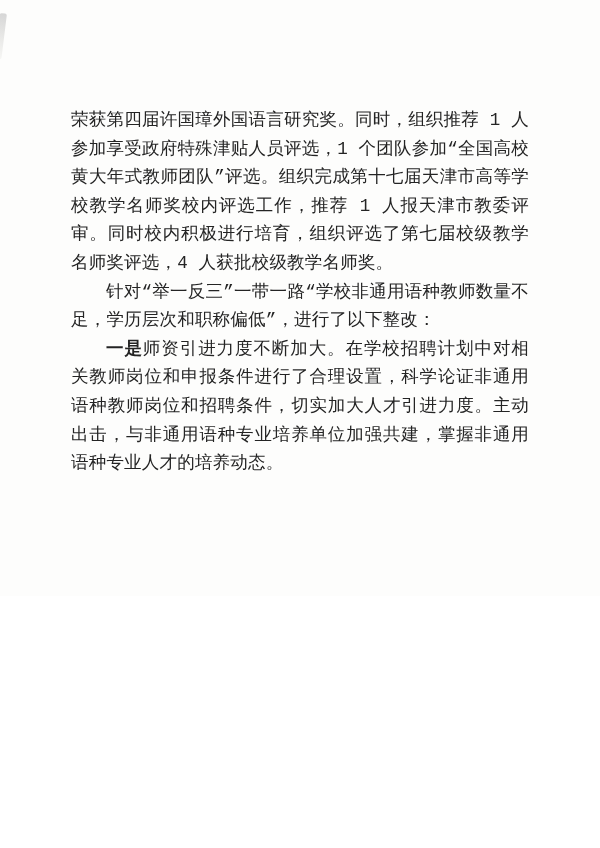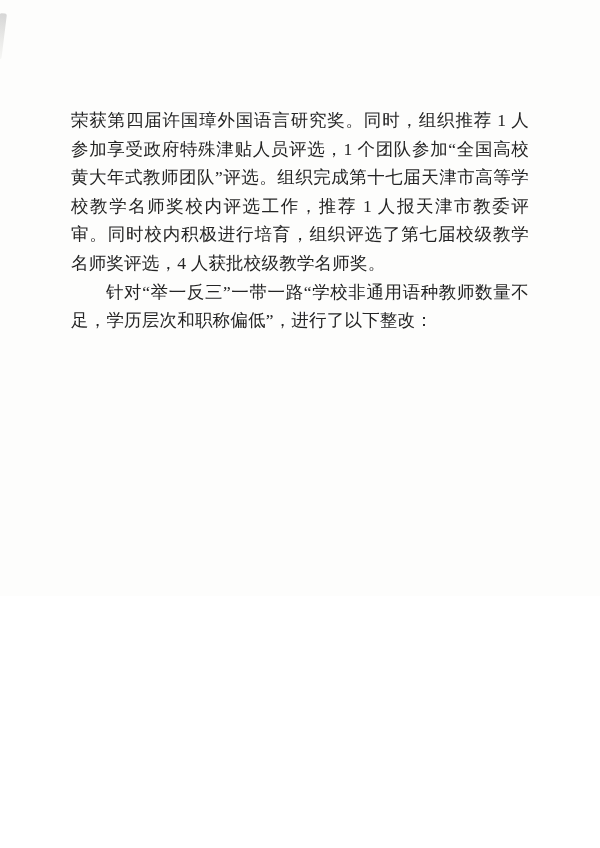--- a/index.html
+++ b/index.html
@@ -6,21 +6,21 @@
     margin: 0;
     padding: 0;
     background: #ffffff;
   }
   .page {
     position: relative;
     width: 600px;
     height: 596px;
     background: #fdfdfc;
     overflow: hidden;
-    font-family: Liberation Serif, serif;
+    font-family: Liberation Mono, monospace;
     color: #242424;
   }
   
   .corner-smudge {
     position: absolute;
     left: 0;
     top: 13px;
     width: 7px;
     height: 46px;
     background: linear-gradient(180deg, #c9c9c9 0%, #e3e3e1 55%, #f4f4f2 100%);
@@ -64,16 +64,17 @@
 </style>
 </head>
 <body>
 
 <div class="page">
   <div class="corner-smudge"></div>
 
   <main class="text-block">
       <p class="para">荣获第四届许国璋外国语言研究奖。同时，组织推荐 1 人参加享受政府特殊津贴人员评选，1 个团队参加“全国高校黄大年式教师团队”评选。组织完成第十七届天津市高等学校教学名师奖校内评选工作，推荐 1 人报天津市教委评审。同时校内积极进行培育，组织评选了第七届校级教学名师奖评选，4 人获批校级教学名师奖。</p>
       <p class="para indent">针对“举一反三”一带一路“学校非通用语种教师数量不足，学历层次和职称偏低”，进行了以下整改：</p>
+      <p class="para indent"><b>一是</b>师资引进力度不断加大。在学校招聘计划中对相关教师岗位和申报条件进行了合理设置，科学论证非通用语种教师岗位和招聘条件，切实加大人才引进力度。主动出击，与非通用语种专业培养单位加强共建，掌握非通用语种专业人才的培养动态。</p>
     </main>
 
   <footer class="page-number">— 31 —</footer>
 </div>
 
 </body></html>

